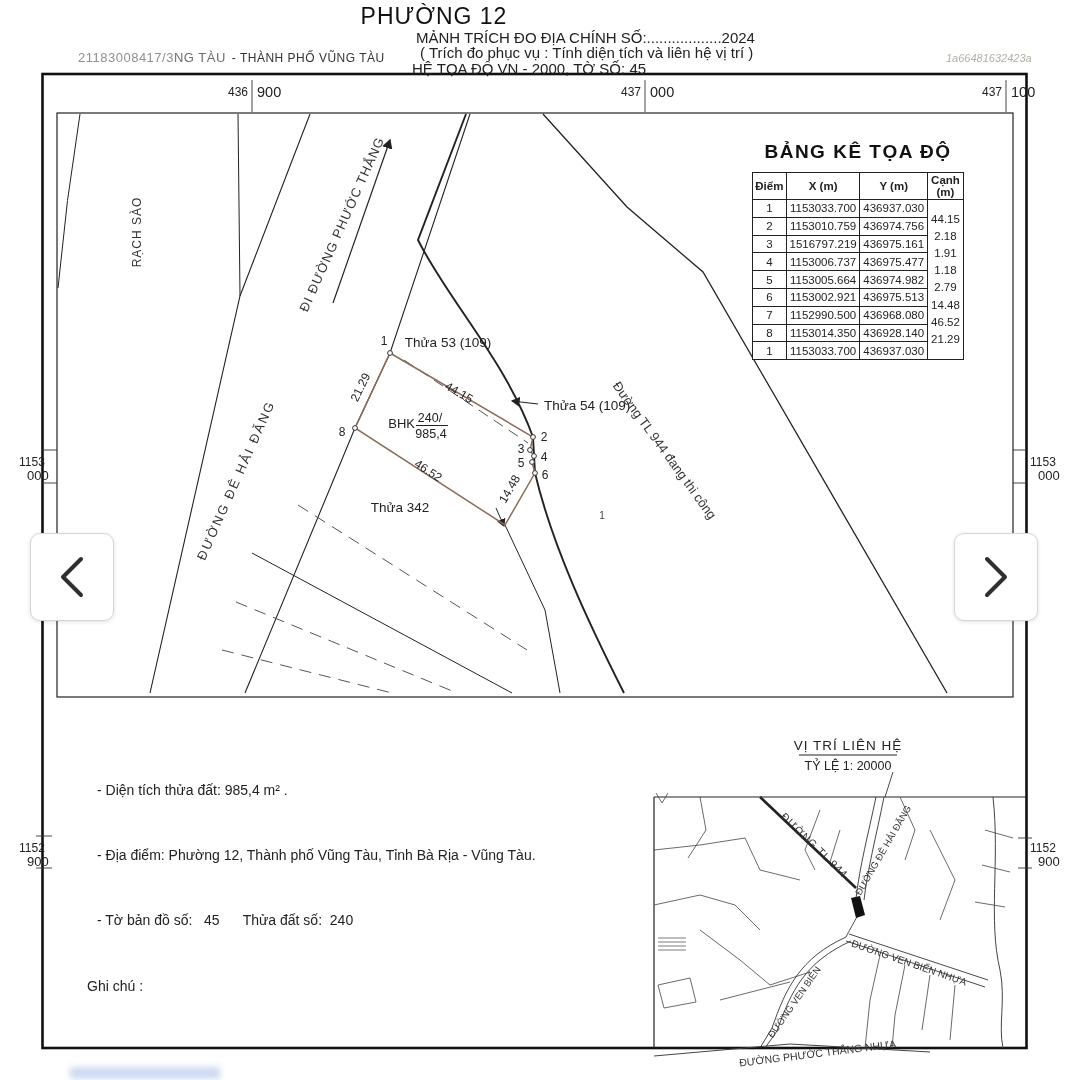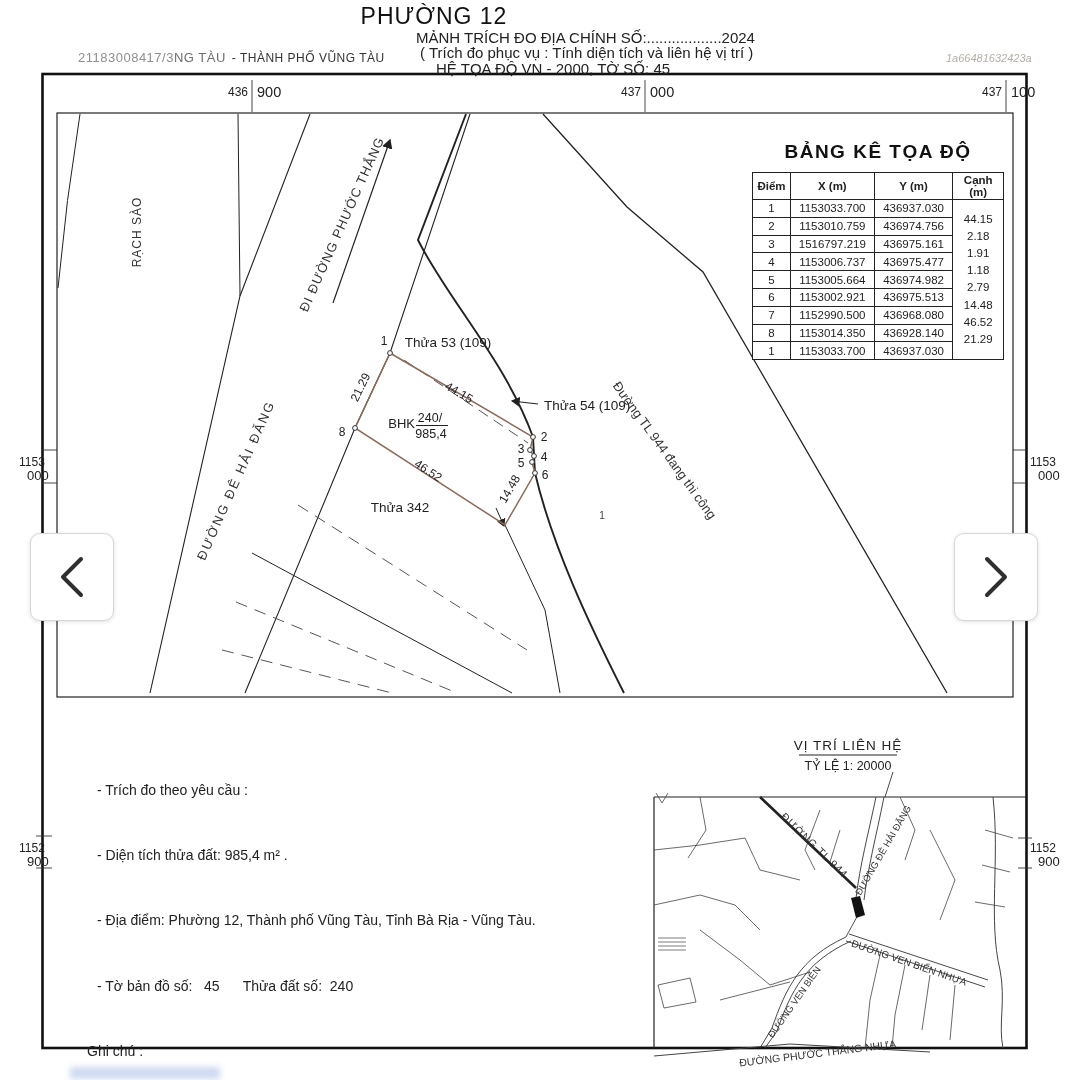--- a/index.html
+++ b/index.html
@@ -4,28 +4,28 @@
 <style>
   html,body{margin:0;padding:0;background:#fff;}
   .page{position:relative;width:1068px;height:1080px;background:#fff;overflow:hidden;
         font-family:"Liberation Sans",sans-serif;color:#1a1a1a;}
   
   .hdr-title{position:absolute;top:3px;left:0;width:868px;text-align:center;
              font-size:23px;letter-spacing:1px;color:#111;}
   .hdr-line{position:absolute;font-size:15px;color:#222;}
   .hl1{top:29px;left:416px;}
   .hl2{top:44px;left:420px;}
-  .hl3{top:60px;left:436px;}
+  .hl3{top:60px;left:412px;}
   .wm-left{position:absolute;top:50px;left:38px;font-size:13px;white-space:pre;margin-left:40px;}
   .wm-noise{color:#8f8f8f;filter:blur(.6px);letter-spacing:.5px;}
   .wm-tail{color:#6f6f6f;letter-spacing:.5px;}
   .wm-city{color:#333;font-size:12px;margin-left:6px;letter-spacing:.5px;}
   .wm-right{position:absolute;top:52px;left:946px;font-size:11px;color:#b3aea6;filter:blur(.7px);font-style:italic;}
   
-  .coord-wrap{position:absolute;left:752px;top:141px;width:252px;background:#fff;}
+  .coord-wrap{position:absolute;left:752px;top:141px;width:212px;background:#fff;}
   .coord-title{text-align:center;font-size:19px;font-weight:bold;letter-spacing:1.5px;color:#111;margin:0 0 9px 0;}
   table.coord{border-collapse:collapse;width:100%;font-size:11.5px;color:#222;background:#fff;}
   table.coord th,table.coord td{border:1px solid #222;text-align:center;padding:1px 2px;}
   table.coord th{font-weight:bold;height:20px;}
   table.coord td{height:14.8px;}
   td.canh-cell{padding:0;vertical-align:middle;width:56px;}
   .canh-inner{display:flex;flex-direction:column;justify-content:space-between;
               height:140px;padding:4px 0;box-sizing:border-box;}
   .canh-inner span{display:block;line-height:1;}
   
@@ -262,21 +262,20 @@
         <tr>
             <td>1</td>
             <td>1153033.700</td>
             <td>436937.030</td>
           </tr>
       </tbody>
     </table>
   </div>
 
   <div class="notes">
-    <div>- Trích đo theo yêu cầu :</div>
     <div>- Diện tích thửa đất: 985,4 m² .</div>
     <div>- Địa điểm: Phường 12, Thành phố Vũng Tàu, Tỉnh Bà Rịa - Vũng Tàu.</div>
     <div>- Tờ bản đồ số:   45      Thửa đất số:  240</div>
     <div class="ghichu">Ghi chú :</div>
     
     
     
     
     
     

